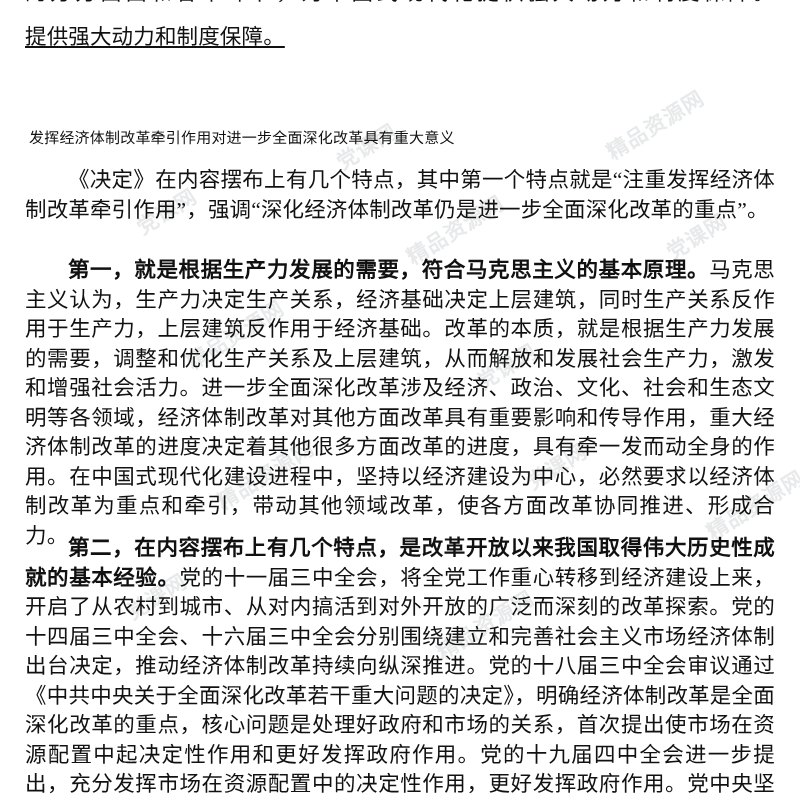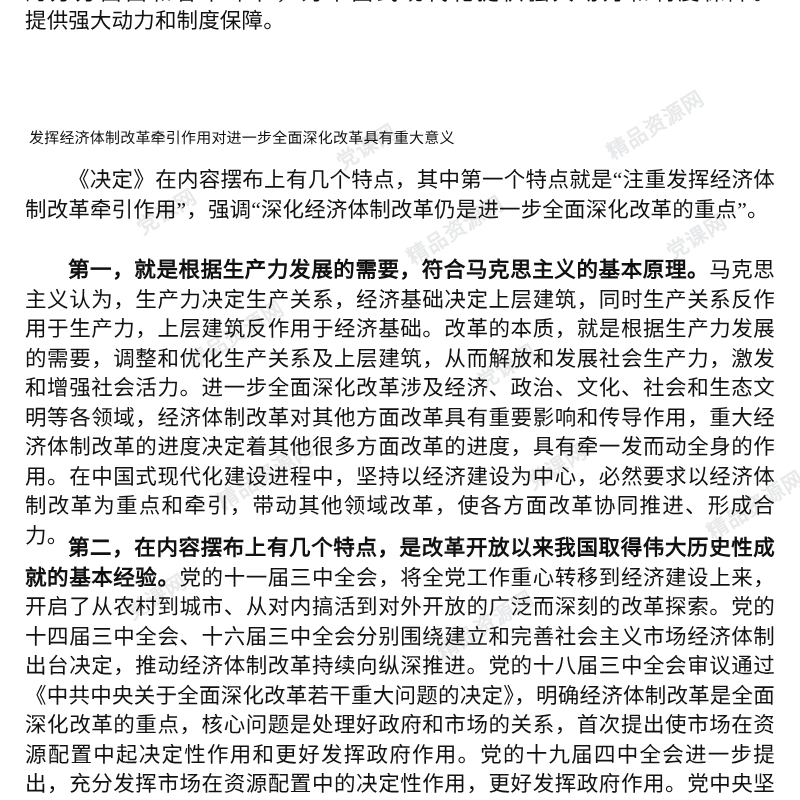--- a/index.html
+++ b/index.html
@@ -91,21 +91,21 @@
     line-height: 29px;
     font-weight: 400;
     letter-spacing: 0.2px;
     text-indent: 0;
   }
 
   .lead { font-weight: 700; }
 
   .abs { position: absolute; left: 25px; right: 25px; }
 
-  #firstLineTop   { top: 6px; }
+  #firstLineTop   { top: 22px; text-decoration: underline; }
   #headingBlock   { top: 120px; }
   #paraIntro      { top: 166px; font-family: Liberation Serif, serif; }
   #paraFirst      { top: 255px; }
   #paraSecond     { top: 533px; }
 
   .bottom-mask {
     position: absolute;
     left: 0; right: 0; bottom: 0;
     height: 0px;
     background: #ffffff;

